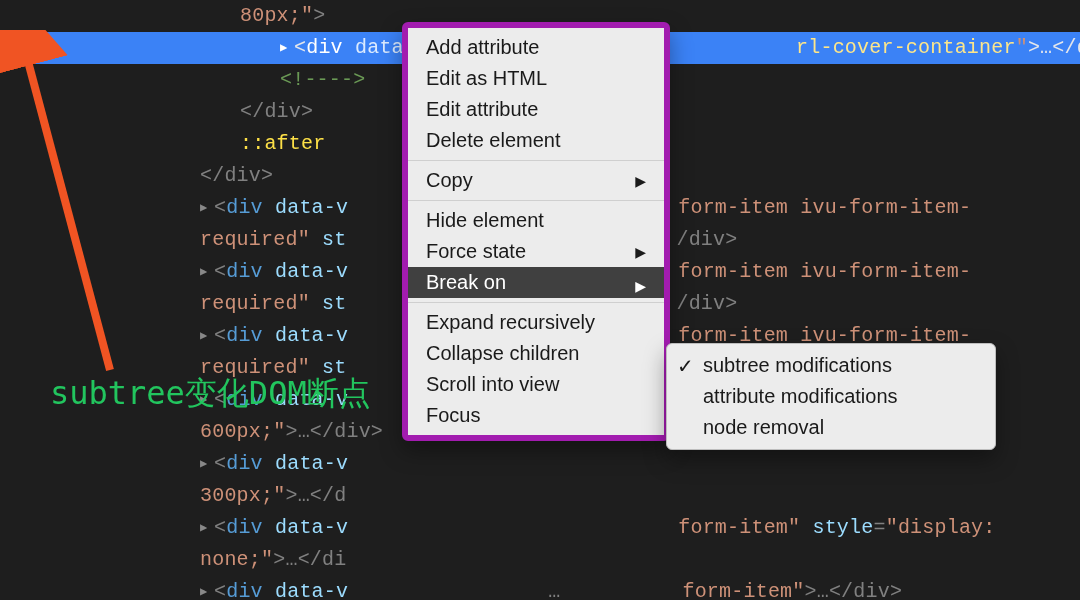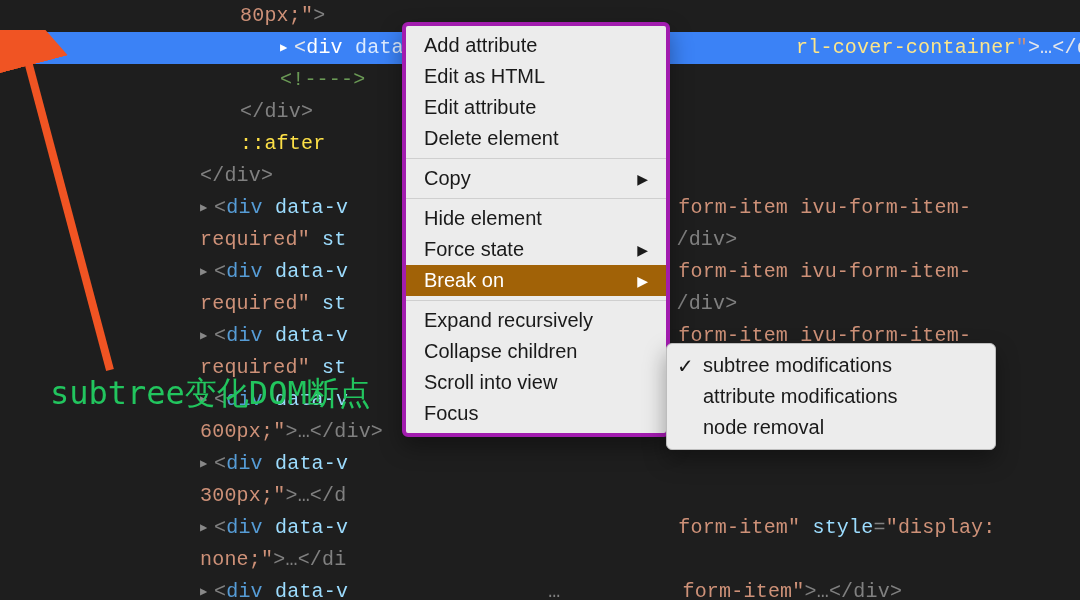--- a/index.html
+++ b/index.html
@@ -72,43 +72,44 @@
     font-family: Menlo, Monaco, monospace;
     z-index: 6;
   }
   
   .ctx {
     position: absolute;
     top: 22px;
     left: 402px;
     width: 268px;
     background: #ececec;
-    border: 4px solid #a21caf;
+    border: 6px solid #a21caf;
     border-radius: 6px;
     box-shadow: 0 10px 22px rgba(0,0,0,0.35);
     font-family: -apple-system, "Helvetica Neue", Arial, sans-serif;
     font-size: 20px;
     color: #1a1a1a;
     z-index: 10;
     padding: 4px 0;
   }
   .ctx .item {
     padding: 4px 18px;
     display: flex;
     justify-content: space-between;
     align-items: center;
   }
   .ctx .sep {
     height: 1px;
     background: #cfcfcf;
     margin: 4px 0;
   }
   .ctx .item.hl {
-    background: #a16207;
+    background: #404040;
     color: #fff;
+    align-items: flex-end;
   }
   .sub-tri {
     font-size: 14px;
   }
   
   .submenu {
     position: absolute;
     top: 343px;
     left: 666px;
     width: 330px;

